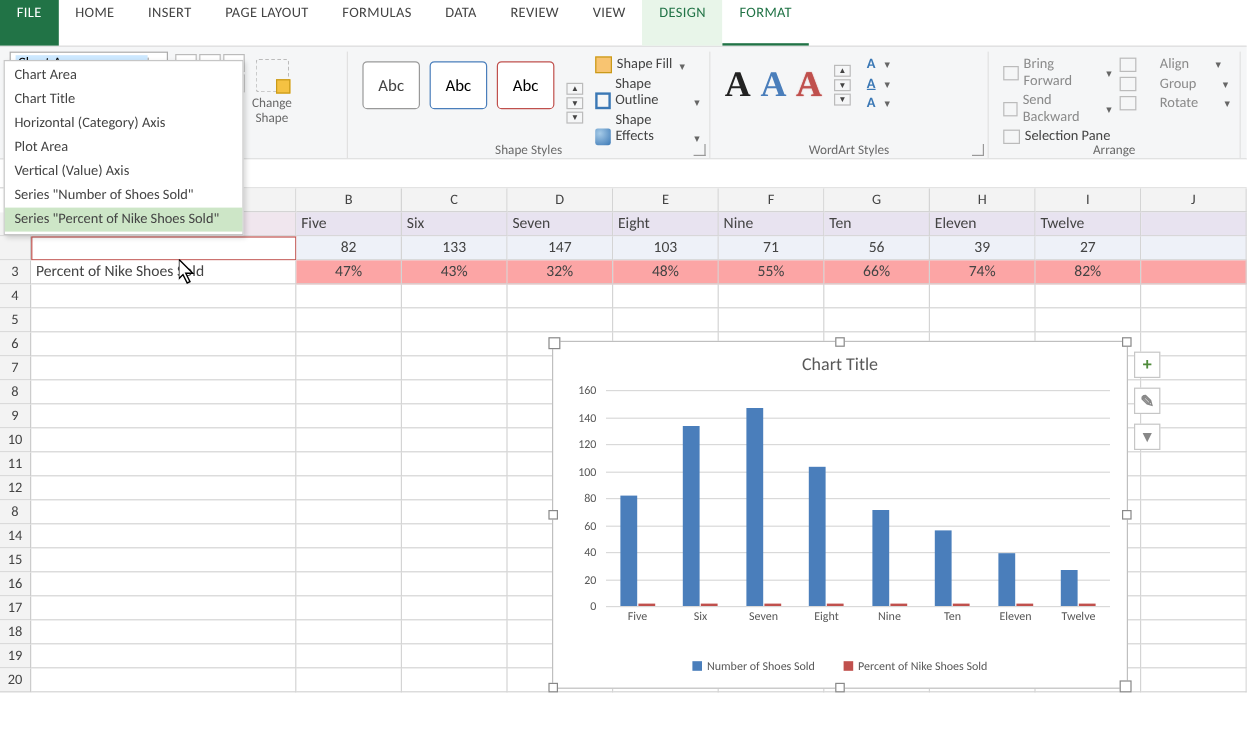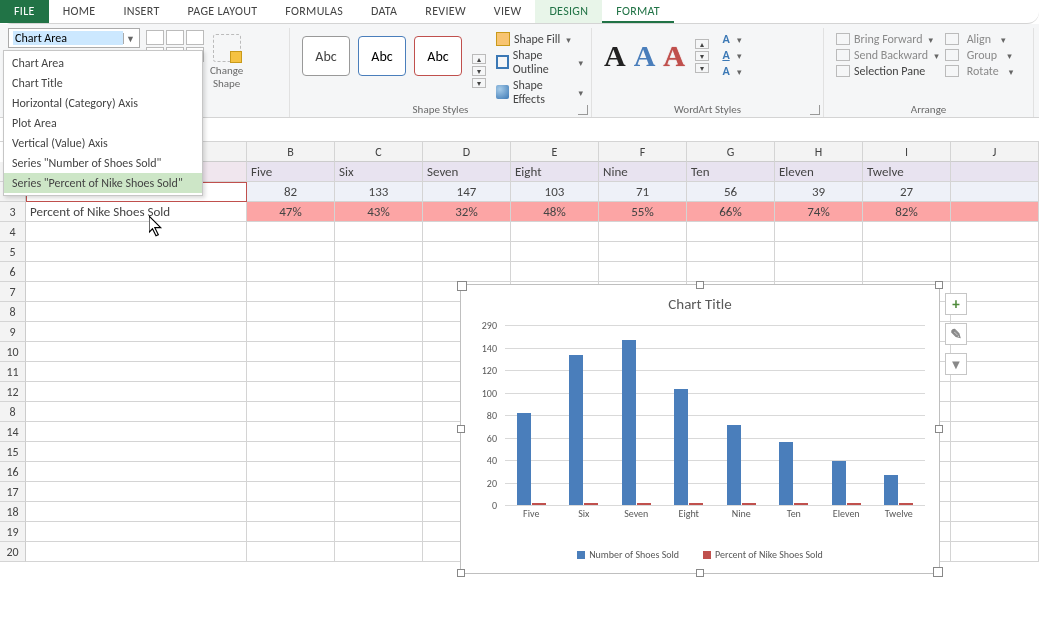--- a/index.html
+++ b/index.html
@@ -1,19 +1,19 @@
 <!DOCTYPE html>
 <html><head>
 <meta charset="utf-8">
 <style>
 * { margin: 0; padding: 0; box-sizing: border-box; font-family: "Segoe UI", Calibri, Arial, sans-serif; }
 body { background: #fff; width: 1039px; height: 619px; overflow: hidden; position: relative; font-size: 12px; color: #444; }
 
 
-.ribbon-tabs { display: flex; height: 24px; background: #fff; border-bottom: 1px solid #d4d4d4; border-radius: 12px; }
+.ribbon-tabs { display: flex; height: 39px; background: #fff; border-bottom: 1px solid #d4d4d4; }
 .ribbon-tab { padding: 4px 14px; font-size: 12px; color: #444; cursor: pointer; text-transform: uppercase; letter-spacing: .3px; }
 .ribbon-tab.file { background: #217346; color: #fff; font-weight: 400; }
 .ribbon-tab.contextual-design { color: #217346; background: #e8f5e9; }
 .ribbon-tab.active { border-bottom: 2px solid #217346; color: #217346; background: #fff; }
 
 
 .ribbon { height: 94px; background: #f5f6f7; display: flex; border-bottom: 1px solid #d4d4d4; padding-top: 4px; }
 .ribbon-group { position: relative; border-right: 1px solid #e1e1e1; padding: 0 8px 16px 8px; display: flex; flex-direction: column; }
 .ribbon-group-label { position: absolute; bottom: 1px; left: 0; right: 0; text-align: center; font-size: 11px; color: #6a6a6a; }
 .dialog-launcher { position: absolute; bottom: 2px; right: 3px; width: 10px; height: 10px; border: 1px solid #999; border-top: none; border-left: none; }
@@ -36,21 +36,21 @@
 
 
 .abc-row { display:flex; gap:8px; padding:8px 4px 0 4px; }
 .abc { width:48px; height:40px; border:1px solid #999; border-radius:4px; background:#fff; display:flex; align-items:center; justify-content:center; font-size:14px; }
 .abc.blue { border-color:#4a7ebb; color:#000; }
 .abc.red  { border-color:#c0504d; color:#000; }
 .abc-scroll { display:flex; flex-direction:column; justify-content:center; gap:2px; margin-left:2px;}
 .abc-scroll span { width:14px; height:10px; border:1px solid #bbb; font-size:8px; text-align:center; line-height:8px; }
 
 .shape-commands { display:flex; flex-direction:column; gap:2px; padding:4px 0 0 6px; font-size:12px; color:#444; }
-.shape-commands div { display:flex; align-items:center; gap:4px; }
+.shape-commands div { display:flex; align-items:flex-end; gap:4px; }
 .shape-commands .ico { width:14px; height:14px; display:inline-block; }
 .ico-fill { background:#f8c471; border:1px solid #c99a1a; }
 .ico-outline { border:2px solid #3b78b5; }
 .ico-effects { background:radial-gradient(circle at 30% 30%, #a6cbe8, #3b78b5); border-radius:2px; }
 .dd-caret { font-size:9px; color:#666; margin-left:2px; }
 
 
 .wa-row { display:flex; gap:8px; padding:6px 4px 0 4px; align-items:center; }
 .wa { font-size:30px; font-family:"Times New Roman", serif; font-weight:bold; }
 .wa.black { color:#222; }
@@ -63,21 +63,21 @@
 .wa-A2 { color:#3b78b5; text-decoration:underline; }
 .wa-A3 { color:#3b78b5; }
 
 
 .arrange { display:flex; flex-direction:column; gap:2px; padding:4px 0 0 4px; font-size:12px; color:#8a8a8a; }
 .arrange div { display:flex; align-items:center; gap:4px; }
 .arrange .sel-pane { color:#444; }
 .arrange .ico { width:14px; height:12px; border:1px solid #bbb; display:inline-block; }
 
 .arr2 { display:flex; flex-direction:column; gap:2px; padding:4px 0 0 6px; font-size:12px; color:#8a8a8a; }
-.arr2 div { display:flex; align-items:center; gap:8px; }
+.arr2 div { display:flex; align-items:center; gap:20px; }
 .arr2 .ico { width:14px; height:12px; display:inline-block; }
 
 
 .formula-bar { height: 24px; display:flex; align-items:center; border-bottom: 1px solid #d4d4d4; background:#fff; padding-left:120px; }
 .fx { font-style: italic; font-size: 13px; color:#777; padding: 0 8px; border-right:1px solid #d4d4d4; }
 .fx-input { flex:1; height:100%; border:none; padding:0 6px; font-size:12px; }
 
 
 .grid { position: relative; user-select: none; }
 .col-headers { display:flex; margin-left:26px; }
@@ -588,21 +588,21 @@
 
   <div class="y-axis" id="y-axis">
       <div class="y-tick" style="top: 180px;">0</div>
       <div class="y-tick" style="top: 157.5px;">20</div>
       <div class="y-tick" style="top: 135px;">40</div>
       <div class="y-tick" style="top: 112.5px;">60</div>
       <div class="y-tick" style="top: 90px;">80</div>
       <div class="y-tick" style="top: 67.5px;">100</div>
       <div class="y-tick" style="top: 45px;">120</div>
       <div class="y-tick" style="top: 22.5px;">140</div>
-      <div class="y-tick" style="top: 0px;">290</div>
+      <div class="y-tick" style="top: 0px;">160</div>
     </div>
   <div id="gridlines">
       <div class="gridline" style="top: 220px;"></div>
       <div class="gridline" style="top: 197.5px;"></div>
       <div class="gridline" style="top: 175px;"></div>
       <div class="gridline" style="top: 152.5px;"></div>
       <div class="gridline" style="top: 130px;"></div>
       <div class="gridline" style="top: 107.5px;"></div>
       <div class="gridline" style="top: 85px;"></div>
       <div class="gridline" style="top: 62.5px;"></div>

